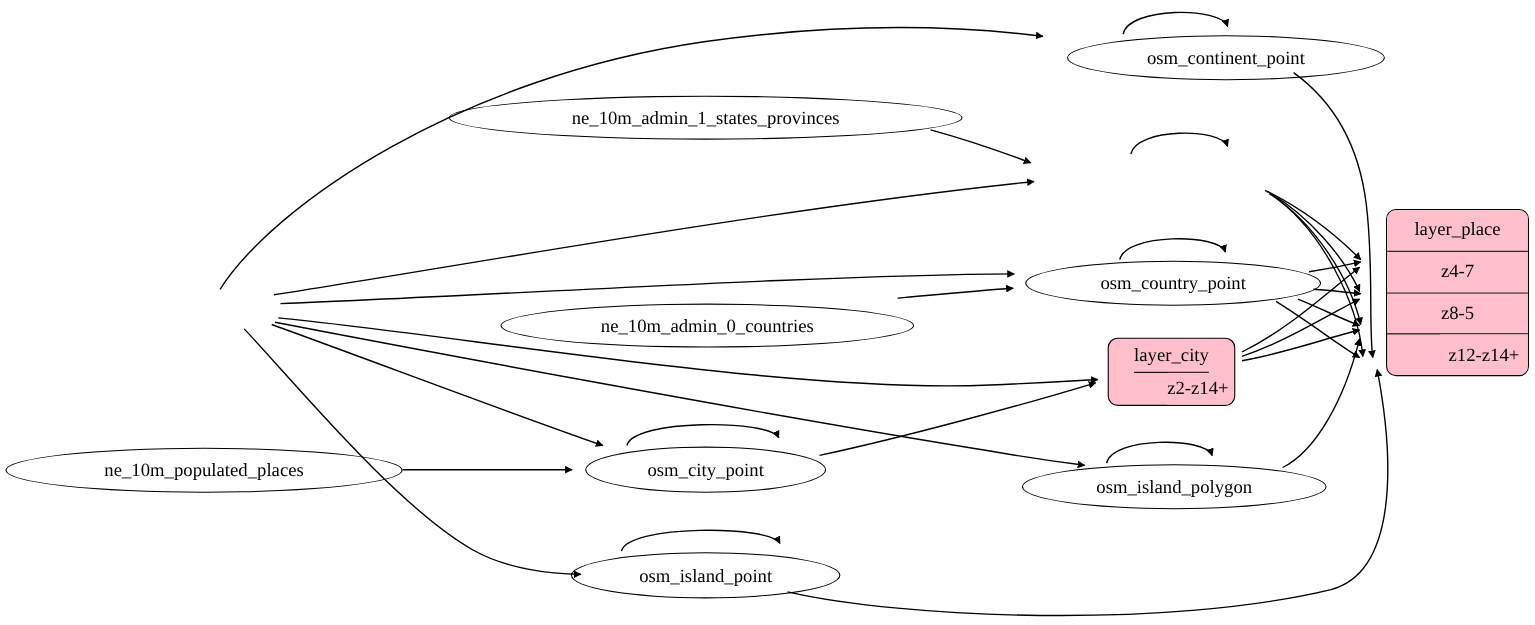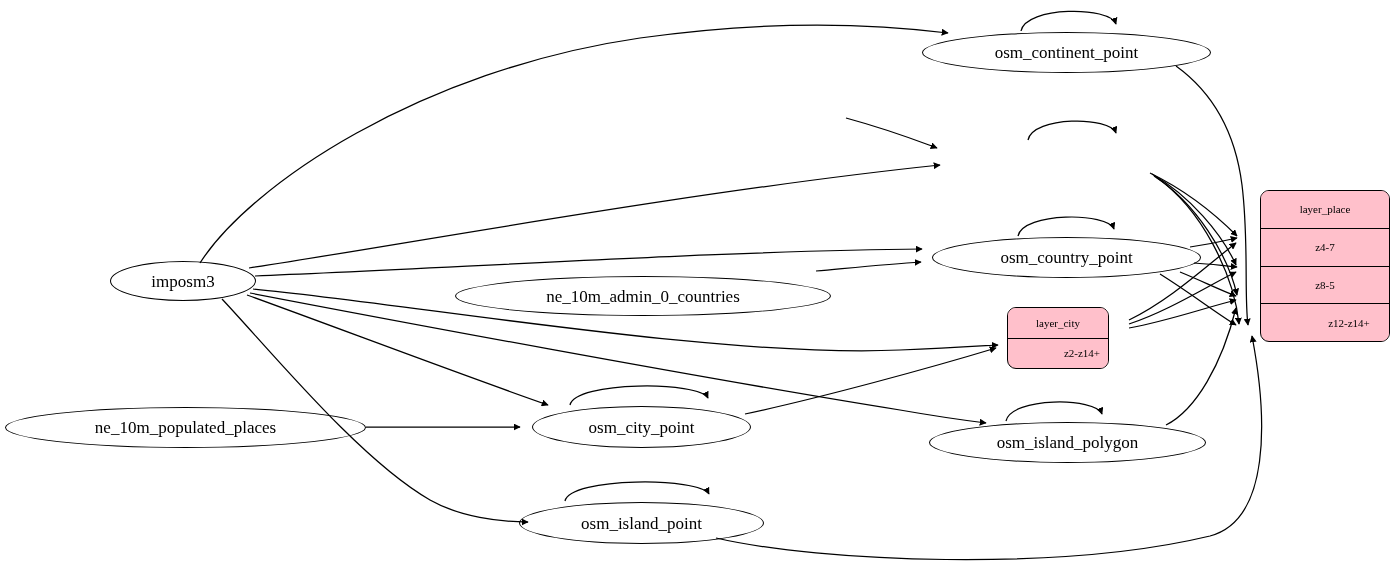--- a/index.html
+++ b/index.html
@@ -51,21 +51,21 @@
     overflow: hidden;
     display: flex;
     flex-direction: column;
   }
   .record-row {
     flex: 1 1 auto;
     display: flex;
     align-items: center;
     justify-content: center;
     font-family: "Liberation Serif", serif;
-    font-size: 11px;
+    font-size: 17px;
     color: #000000;
     white-space: nowrap;
     border-bottom: 1.3px solid #000000;
     background: #ffc0cb;
   }
   .record-row:last-child {
     border-bottom: none;
     margin-left: 48px;
   }
 </style>
@@ -128,34 +128,34 @@
       <path d="M 1129,324 C 1168,311 1204,288 1236,272" marker-end="url(#arrow)"></path>
       <path d="M 1129,328 C 1168,321 1204,308 1236,300" marker-end="url(#arrow)"></path>
 
       <path d="M 1166,425 C 1196,410 1222,364 1236,308" marker-end="url(#arrow)"></path>
 
       <path d="M 716,538 C 820,562 1060,572 1210,536 C 1270,520 1268,420 1252,336" marker-end="url(#arrow)"></path>
 
     </g>
   </svg>
 
-  <div class="node ellipse-node" style="left:110px; top:261px; width:146px; height:40px;">
-    <span>imposm3</span>
+
+  <div class="node ellipse-node" style="left:408px; top:87px; width:467px; height:40px;">
+    <span>ne_10m_admin_1_states_provinces</span>
   </div>
-
 
   <div class="node ellipse-node" style="left:455px; top:276px; width:376px; height:40px;">
     <span>ne_10m_admin_0_countries</span>
   </div>
 
   <div class="node ellipse-node" style="left:5px; top:407px; width:361px; height:41px;">
     <span>ne_10m_populated_places</span>
   </div>
 
-  <div class="node ellipse-node" style="left:922px; top:32px; width:289px; height:41px;">
+  <div class="node ellipse-node" style="left:970px; top:32px; width:289px; height:41px;">
     <span>osm_continent_point</span>
   </div>
 
 
   <div class="node ellipse-node" style="left:932px; top:237px; width:269px; height:41px;justify-content:center;">
     <span>osm_country_point</span>
   </div>
 
   <div class="node ellipse-node" style="left:519px; top:502px; width:245px; height:42px;">
     <span>osm_island_point</span>
@@ -169,18 +169,18 @@
     <span>osm_island_polygon</span>
   </div>
 
   <div class="node record-node" style="left:1260px; top:190px; width:130px; height:152px;">
     <div class="record-row">layer_place</div>
     <div class="record-row">z4-7</div>
     <div class="record-row">z8-5</div>
     <div class="record-row">z12-z14+</div>
   </div>
 
-  <div class="node record-node" style="left:1007px; top:307px; width:102px; height:62px;">
+  <div class="node record-node" style="left:1007px; top:307px; width:116px; height:62px;align-items:center;">
     <div class="record-row">layer_city</div>
     <div class="record-row">z2-z14+</div>
   </div>
 
 </div>
 
 </body></html>

